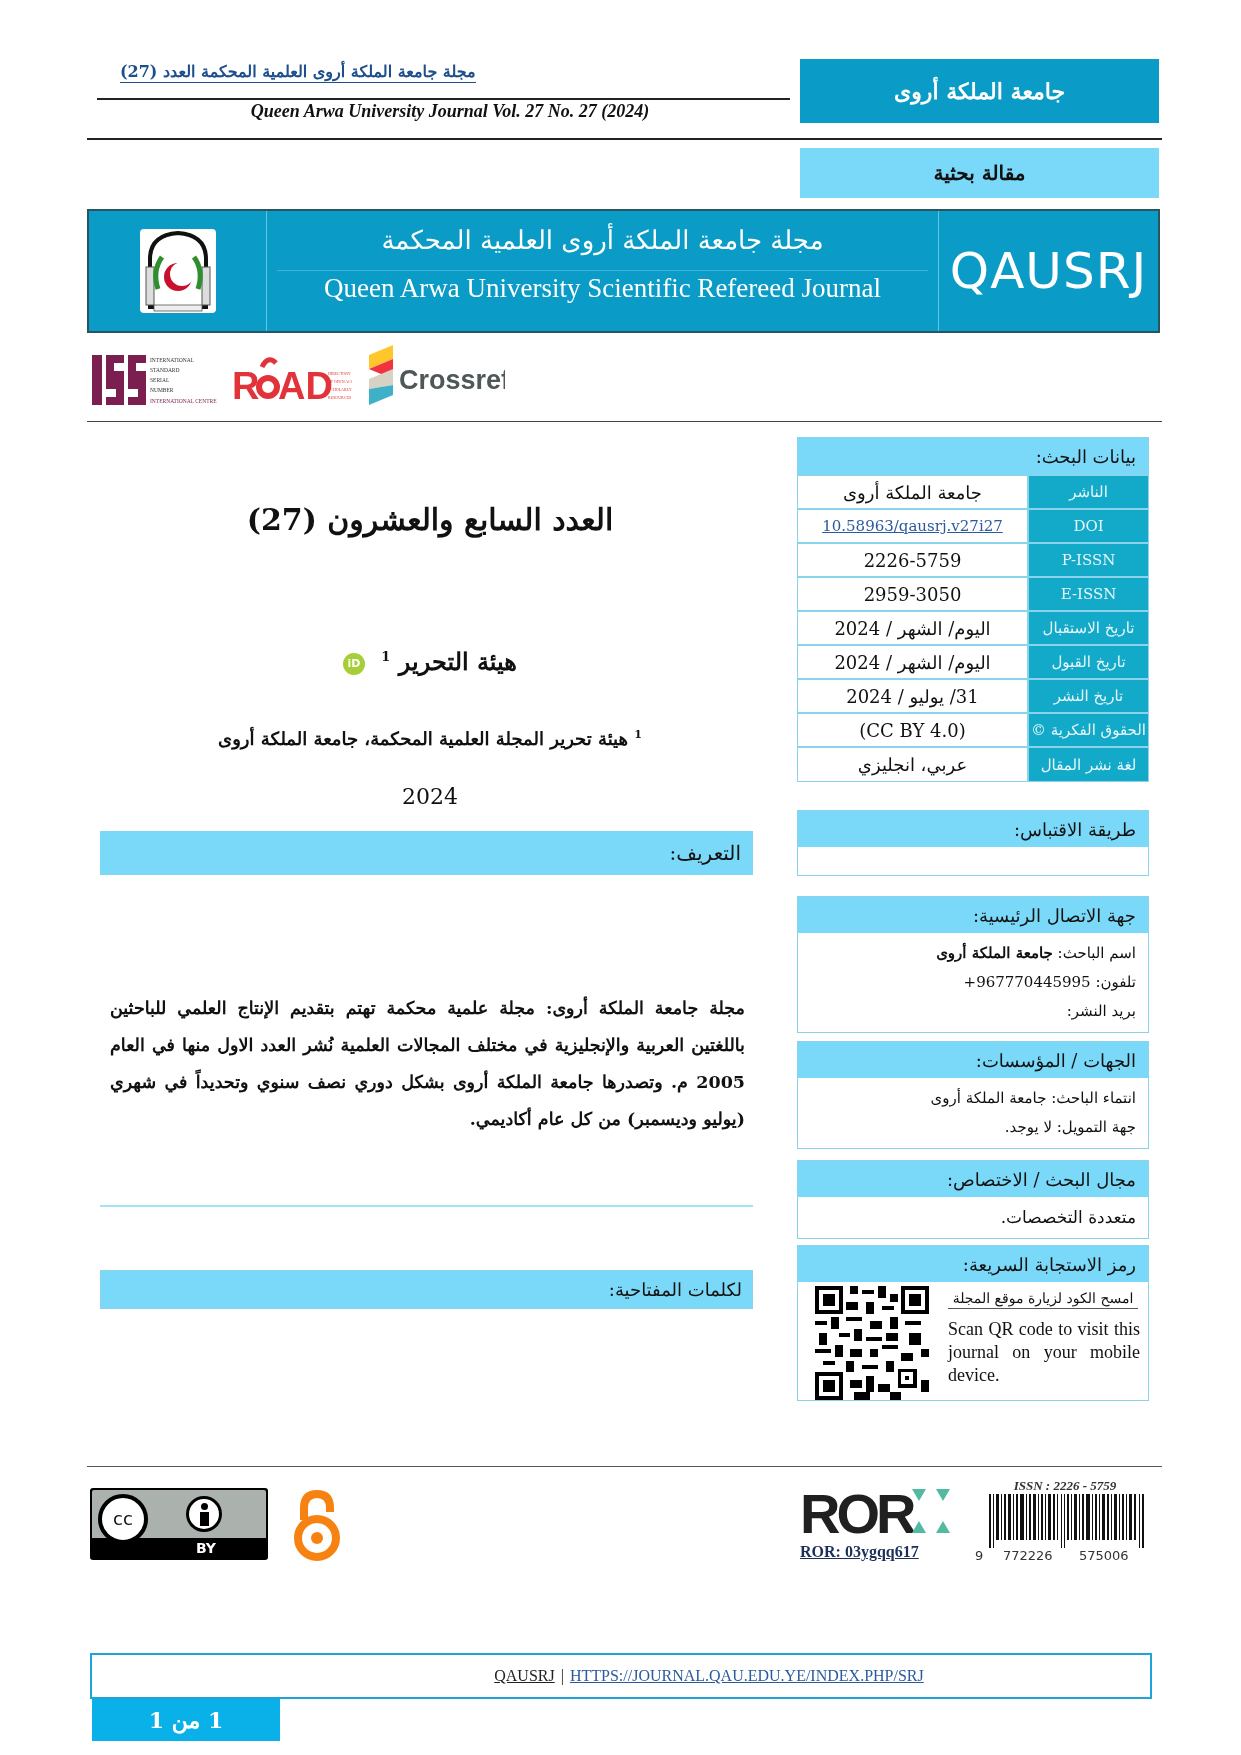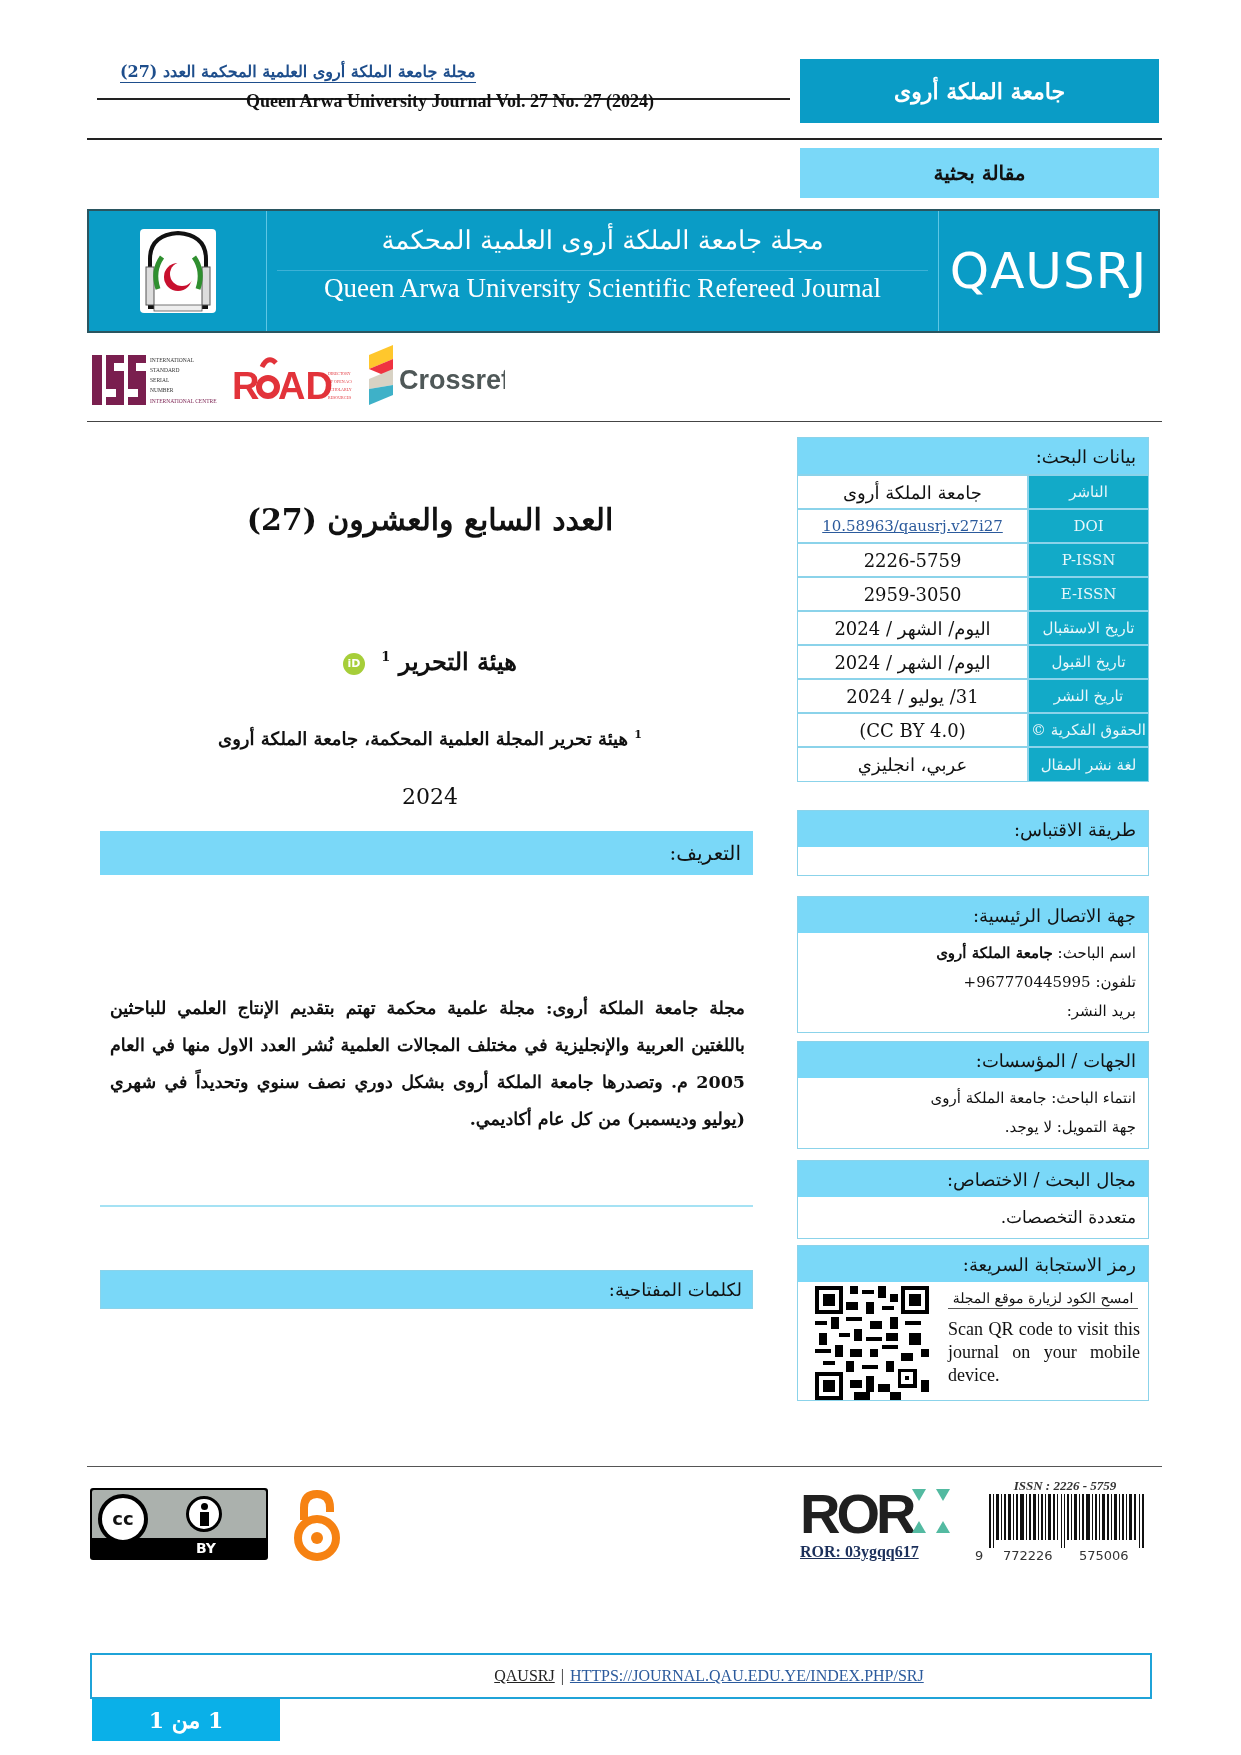--- a/index.html
+++ b/index.html
@@ -5,21 +5,21 @@
   * { box-sizing: border-box; margin: 0; padding: 0; }
   html, body { width: 1241px; height: 1755px; background: #ffffff; overflow: hidden; }
   body { position: relative; font-family: "DejaVu Serif", "Liberation Serif", serif; color: #111; }
   .abs { position: absolute; }
   .rtl { direction: rtl; }
 
   
   .hdr-ar { left: 120px; width: 660px; top: 62px; text-align: left; font-size: 16px; color: #1e4e8c; }
   .hdr-ar span { border-bottom: 1.5px solid #1e4e8c; padding-bottom: 1px; font-weight: bold; }
   .hdr-rule1 { left: 97px; width: 693px; top: 98px; height: 2px; background: #222; }
-  .hdr-en { left: 120px; width: 660px; top: 91px; text-align: center; font-size: 18px; font-weight: bold; font-family: "Liberation Serif", serif; }
+  .hdr-en { left: 120px; width: 660px; top: 101px; text-align: center; font-size: 18px; font-style: italic; font-weight: bold; font-family: "Liberation Serif", serif; }
   .hdr-rule2 { left: 87px; width: 1075px; top: 138px; height: 2px; background: #222; }
 
   .uni-box { left: 800px; top: 59px; width: 359px; height: 64px; background: #0a9cc6; color: #fff; font-size: 22px; font-weight: bold; display: flex; align-items: center; justify-content: center; }
   .type-box { left: 800px; top: 148px; width: 359px; height: 50px; background: #7ad8f8; color: #111; font-size: 20px; font-weight: bold; display: flex; align-items: center; justify-content: center; }
 
   
   .banner { left: 87px; top: 209px; width: 1073px; height: 124px; background: #0a9cc6; border: 2px solid #2a5560; }
   .banner .logo-cell { position: absolute; left: 0; top: 0; width: 178px; height: 120px; border-right: 1px solid #5fc6e4; display: flex; align-items: center; justify-content: center; }
   .banner .title-cell { position: absolute; left: 178px; top: 0; width: 672px; height: 120px; border-right: 1px solid #5fc6e4; color: #fff; text-align: center; }
   .banner .title-ar { position: absolute; left: 0; right: 0; top: 14px; font-size: 26px; }
@@ -55,21 +55,21 @@
   .def-rule { left: 100px; top: 1205px; width: 653px; height: 2px; background: #a5e2f4; }
 
   .kw-box { left: 100px; top: 1270px; width: 653px; border: 1px solid #8bd3ea; }
   .kw-head { background: #7ad8f8; height: 37px; font-size: 18px; direction: rtl; padding: 0 10px; display: flex; align-items: center; }
   .kw-body { height: 37px; text-align: center; font-size: 17px; line-height: 37px; direction: rtl; }
 
   
   .foot-rule { left: 87px; top: 1466px; width: 1075px; height: 1px; background: #555; }
   .cc-badge { left: 90px; top: 1488px; width: 178px; height: 72px; background: #000; border-radius: 3px; }
   .cc-badge .top { position: absolute; left: 2px; top: 2px; right: 2px; height: 48px; background: #abb1ad; border-radius: 2px 2px 0 0; }
-  .cc-badge .cc { position: absolute; left: 8px; top: 6px; width: 50px; height: 50px; border-radius: 50%; background: #fff; border: 4px solid #000; font-family: "DejaVu Sans", sans-serif; font-weight: bold; font-size: 18px; line-height: 42px; text-align: center; }
+  .cc-badge .cc { position: absolute; left: 8px; top: 6px; width: 50px; height: 50px; border-radius: 50%; background: #fff; border: 4px solid #000; font-family: "DejaVu Sans", sans-serif; font-weight: normal; font-size: 18px; line-height: 42px; text-align: center; }
   .cc-badge .by-icon { position: absolute; left: 96px; top: 8px; width: 36px; height: 36px; border-radius: 50%; background: #fff; border: 3px solid #000; }
   .cc-badge .by-icon .head { position: absolute; left: 12px; top: 4px; width: 7px; height: 7px; border-radius: 50%; background: #000; }
   .cc-badge .by-icon .body { position: absolute; left: 11px; top: 13px; width: 9px; height: 14px; background: #000; }
   .cc-badge .by { position: absolute; left: 96px; top: 52px; width: 40px; text-align: center; color: #fff; font-family: "DejaVu Sans", sans-serif; font-weight: bold; font-size: 14px; }
   .oa-icon { left: 292px; top: 1490px; width: 50px; height: 72px; }
 
   .ror-logo { left: 800px; top: 1485px; width: 160px; height: 55px; }
   .ror-id { left: 800px; top: 1543px; font-size: 16px; font-weight: bold; color: #1b2f5a; text-decoration: underline; font-family: "Liberation Serif", serif; }
   .barcode { left: 975px; top: 1478px; width: 180px; height: 90px; }
   .bc-issn { position: absolute; left: 0; right: 0; top: 0; text-align: center; font-family: "Liberation Serif", serif; font-style: italic; font-weight: bold; font-size: 13px; color: #333; }

